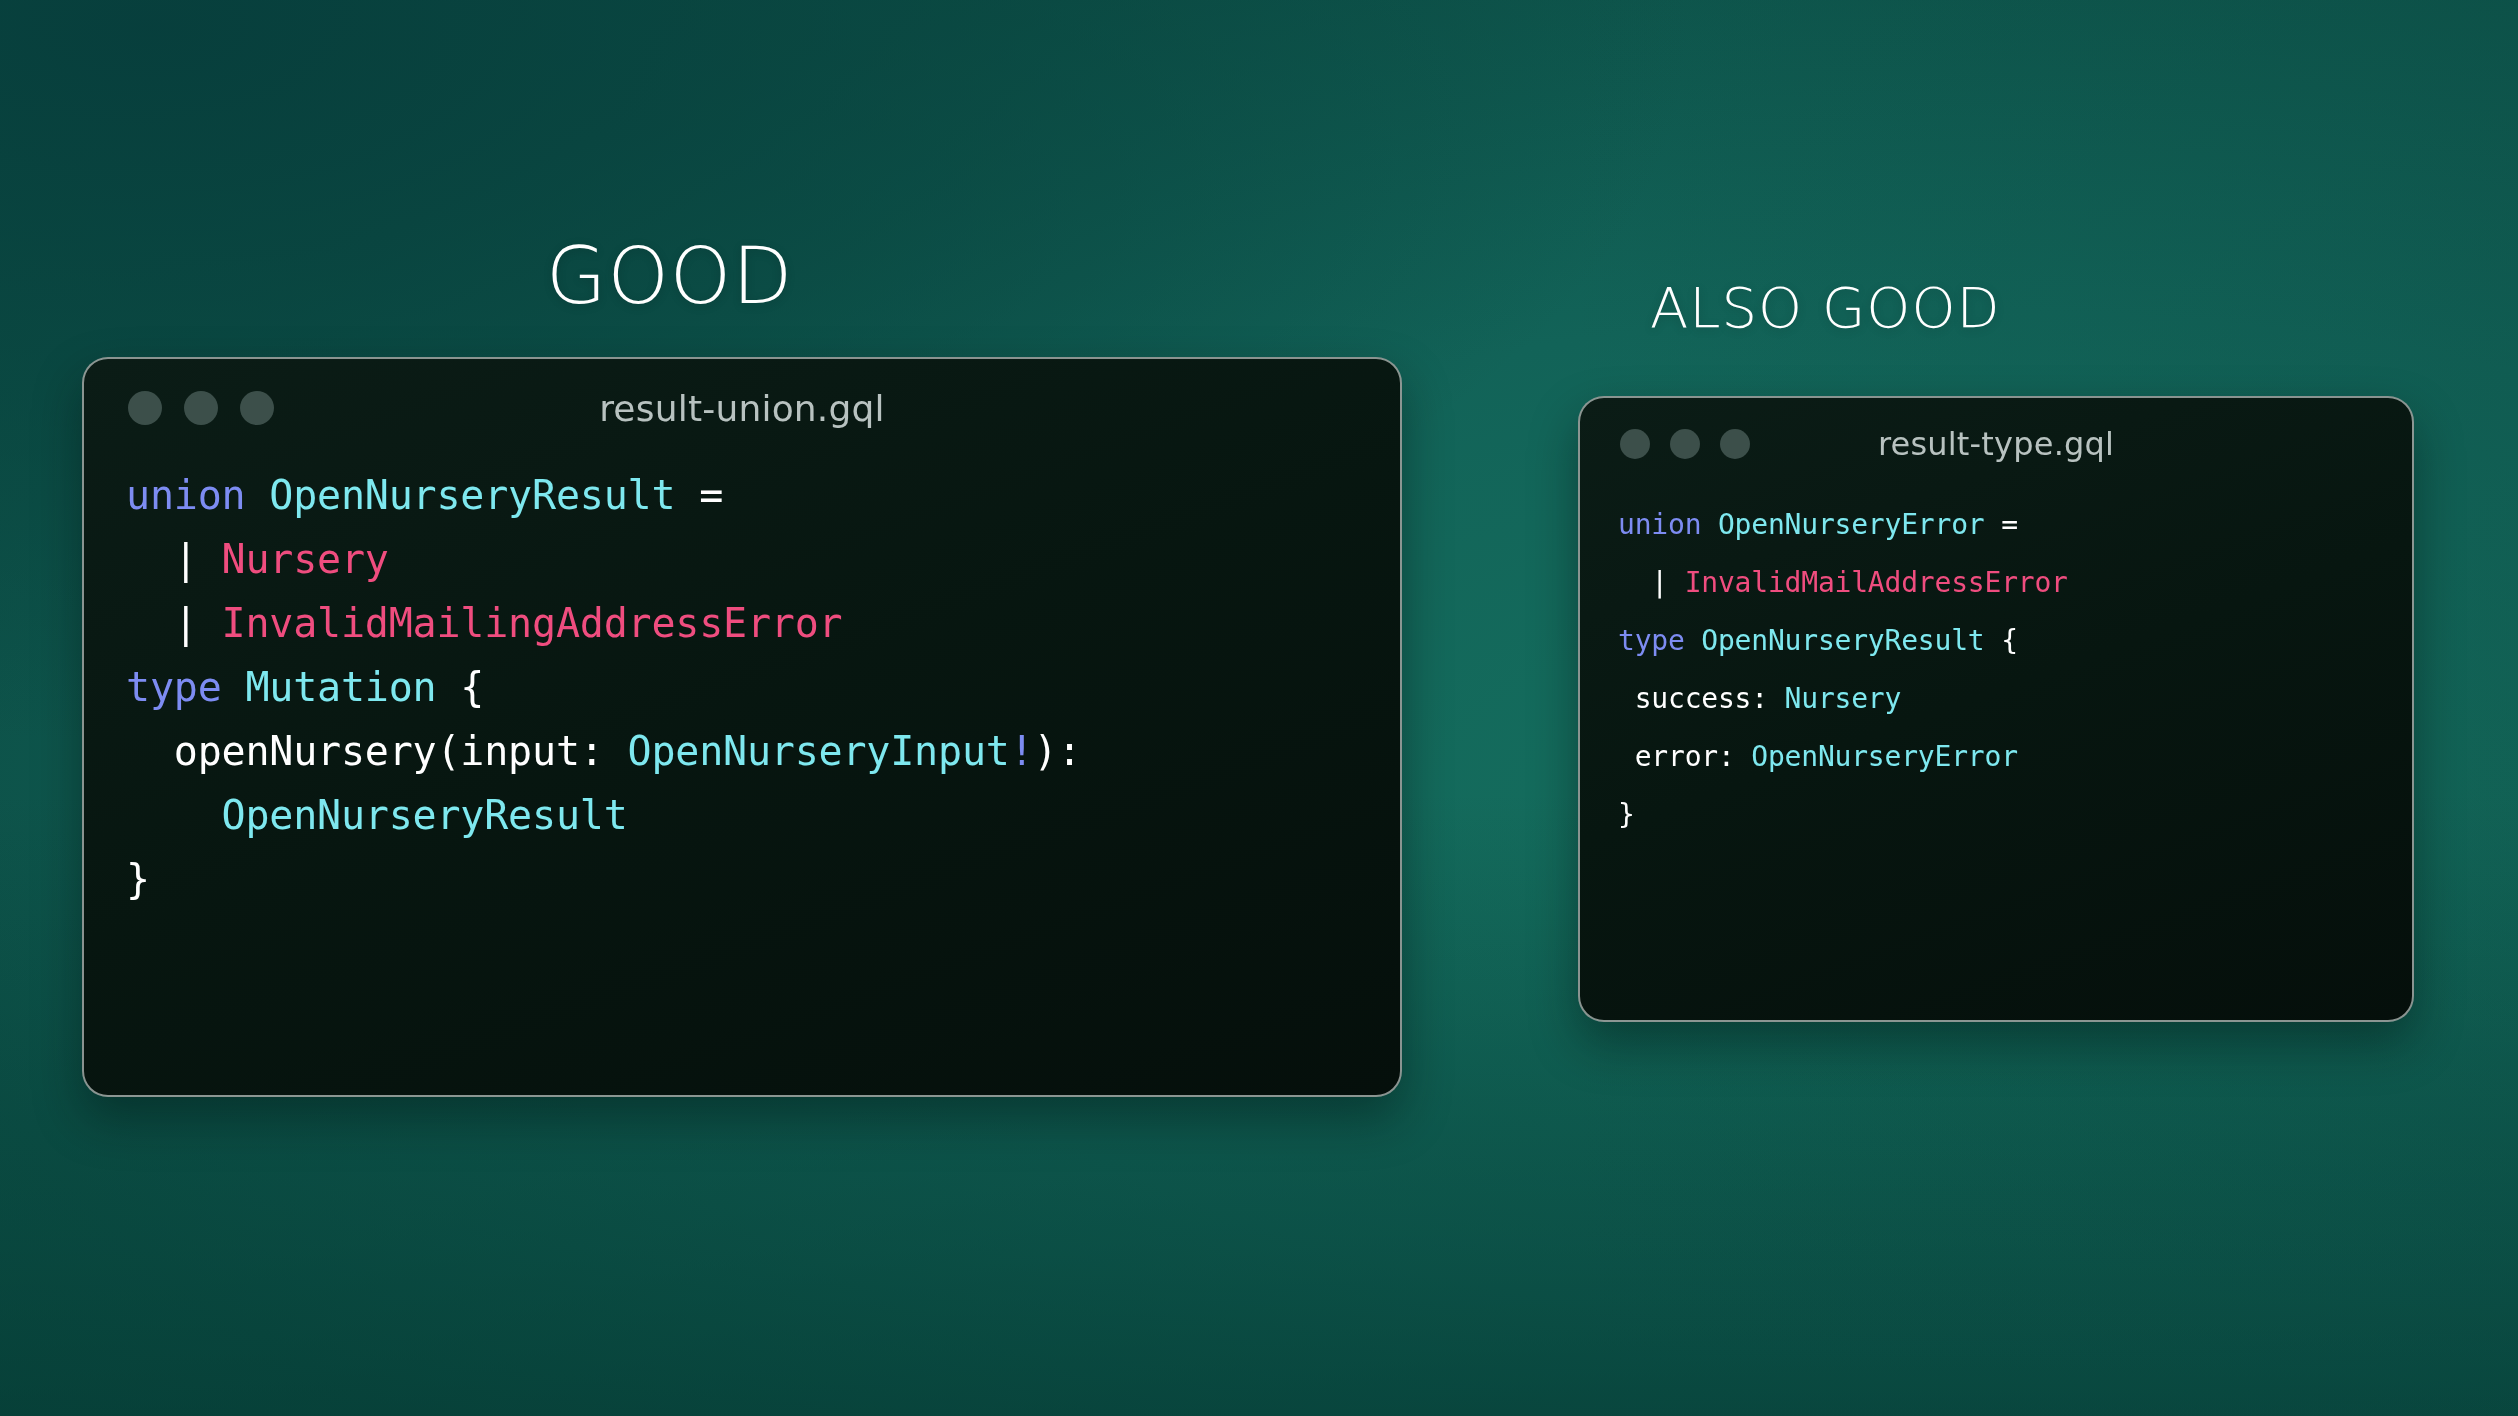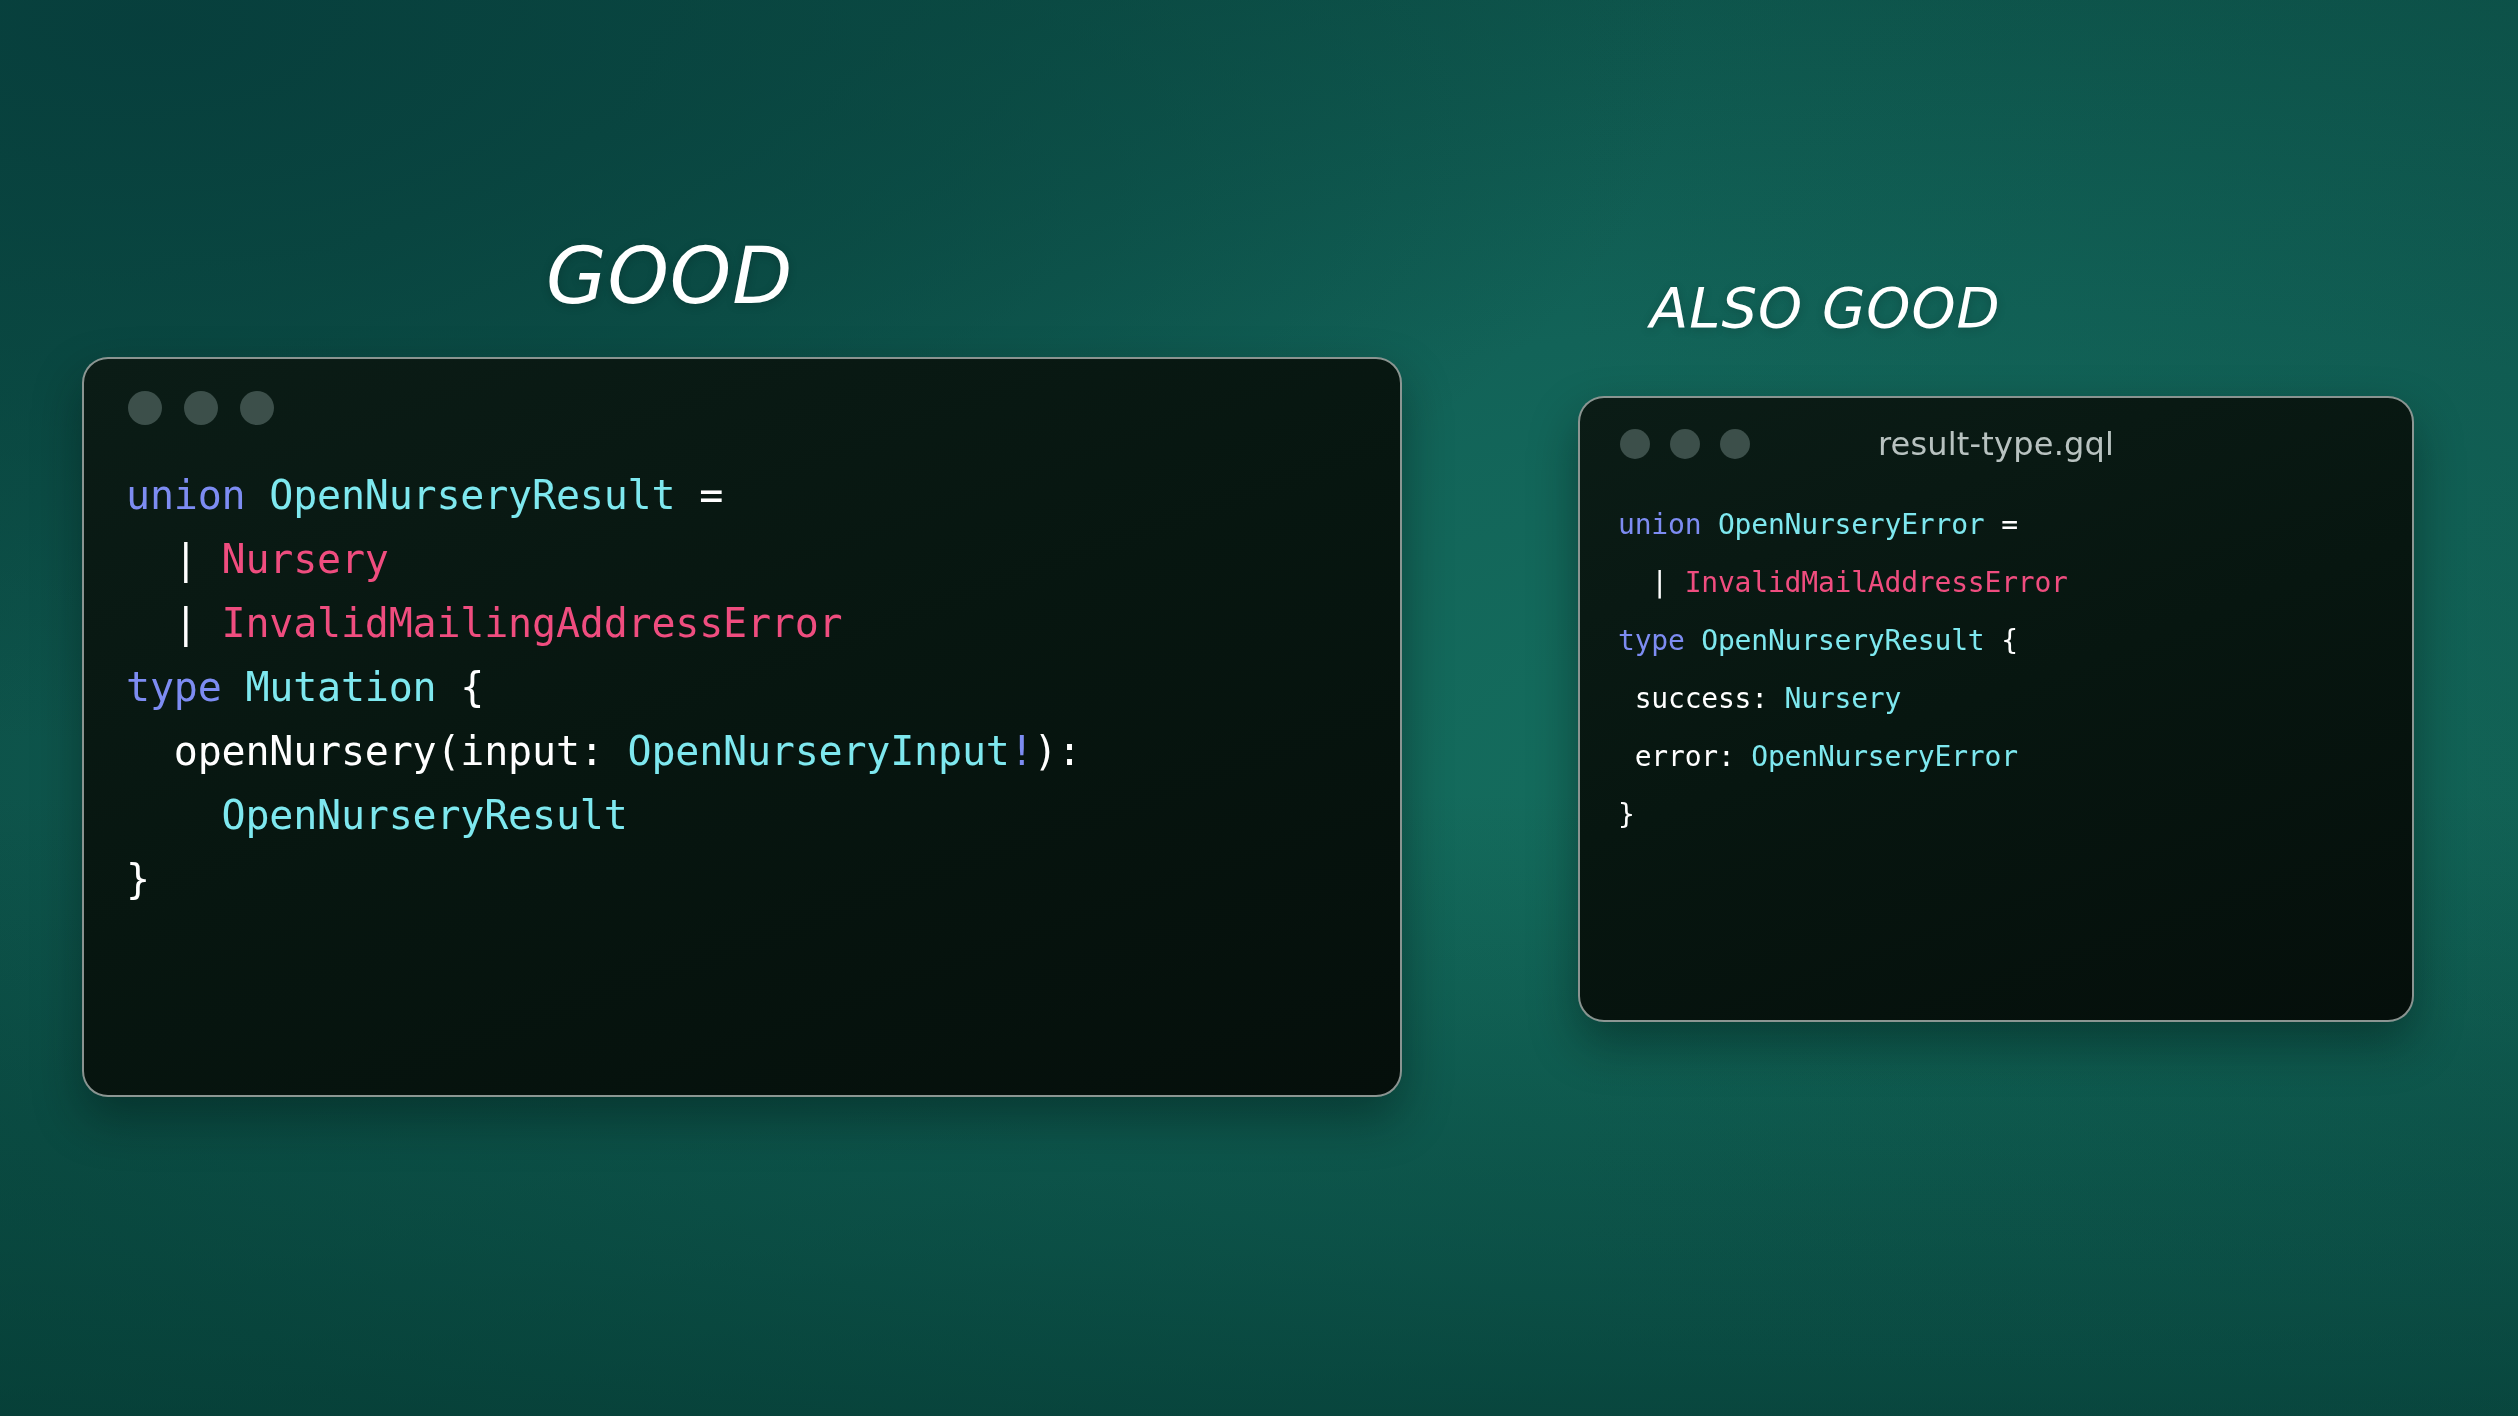--- a/index.html
+++ b/index.html
@@ -46,21 +46,20 @@
 
   
   .heading {
     position: absolute;
     color: #ffffff;
     font-family: "DejaVu Sans", "Liberation Sans", sans-serif;
     font-weight: 300;
     letter-spacing: 1px;
     white-space: nowrap;
     text-shadow: 0 2px 10px rgba(0,0,0,0.18);
-    font-style: italic;
   }
   #heading-good {
     left: 546px;
     top: 233px;
     font-size: 78px;
     line-height: 86px;
   }
   #heading-also-good {
     left: 1650px;
     top: 268px;
@@ -154,20 +153,21 @@
 
   <div class="heading" id="heading-good">GOOD</div>
 
   <div class="code-window" id="window-left">
     <div class="titlebar">
       <div class="dots">
         <span class="dot"></span>
         <span class="dot"></span>
         <span class="dot"></span>
       </div>
+      <div class="file-title">result-union.gql</div>
     </div>
     <div class="code"><span class="line"><span class="tok-kw">union </span><span class="tok-type">OpenNurseryResult</span><span class="tok-plain"> =</span></span><span class="line"><span class="tok-pipe">  | </span><span class="tok-union">Nursery</span></span><span class="line"><span class="tok-pipe">  | </span><span class="tok-union">InvalidMailingAddressError</span></span><span class="line"><span class="tok-kw">type </span><span class="tok-type">Mutation</span><span class="tok-plain"> {</span></span><span class="line"><span class="tok-plain">  openNursery(input: </span><span class="tok-type">OpenNurseryInput</span><span class="tok-bang">!</span><span class="tok-plain">):</span></span><span class="line"><span class="tok-plain">    </span><span class="tok-type">OpenNurseryResult</span></span><span class="line"><span class="tok-plain">}</span></span></div>
   </div>
 
   <div class="heading" id="heading-also-good">ALSO GOOD</div>
 
   <div class="code-window" id="window-right">
     <div class="titlebar">
       <div class="dots">
         <span class="dot"></span>

